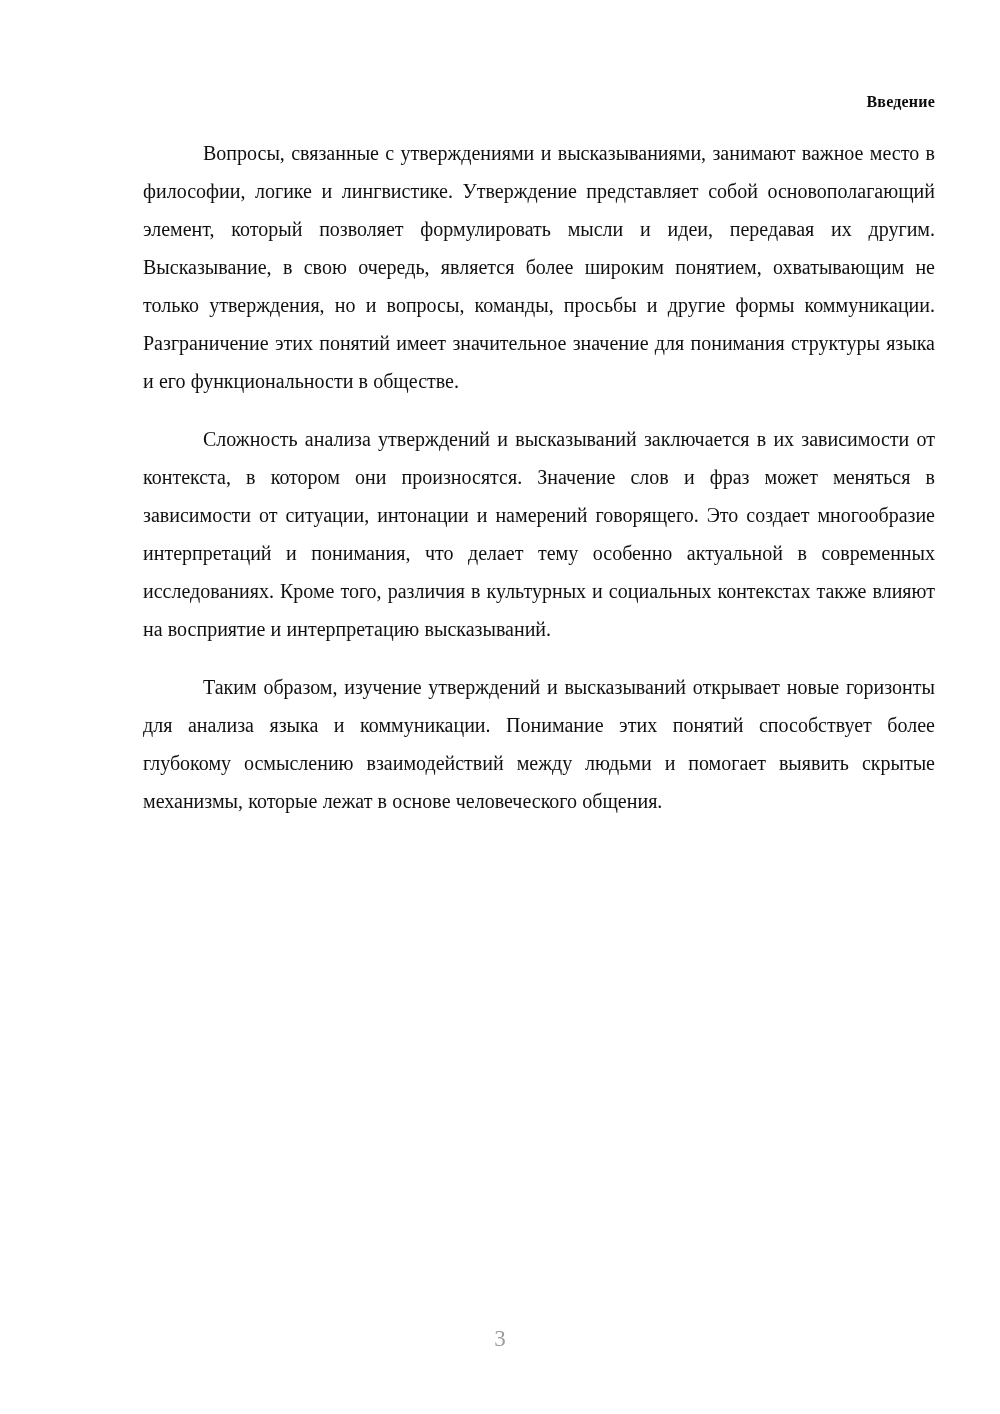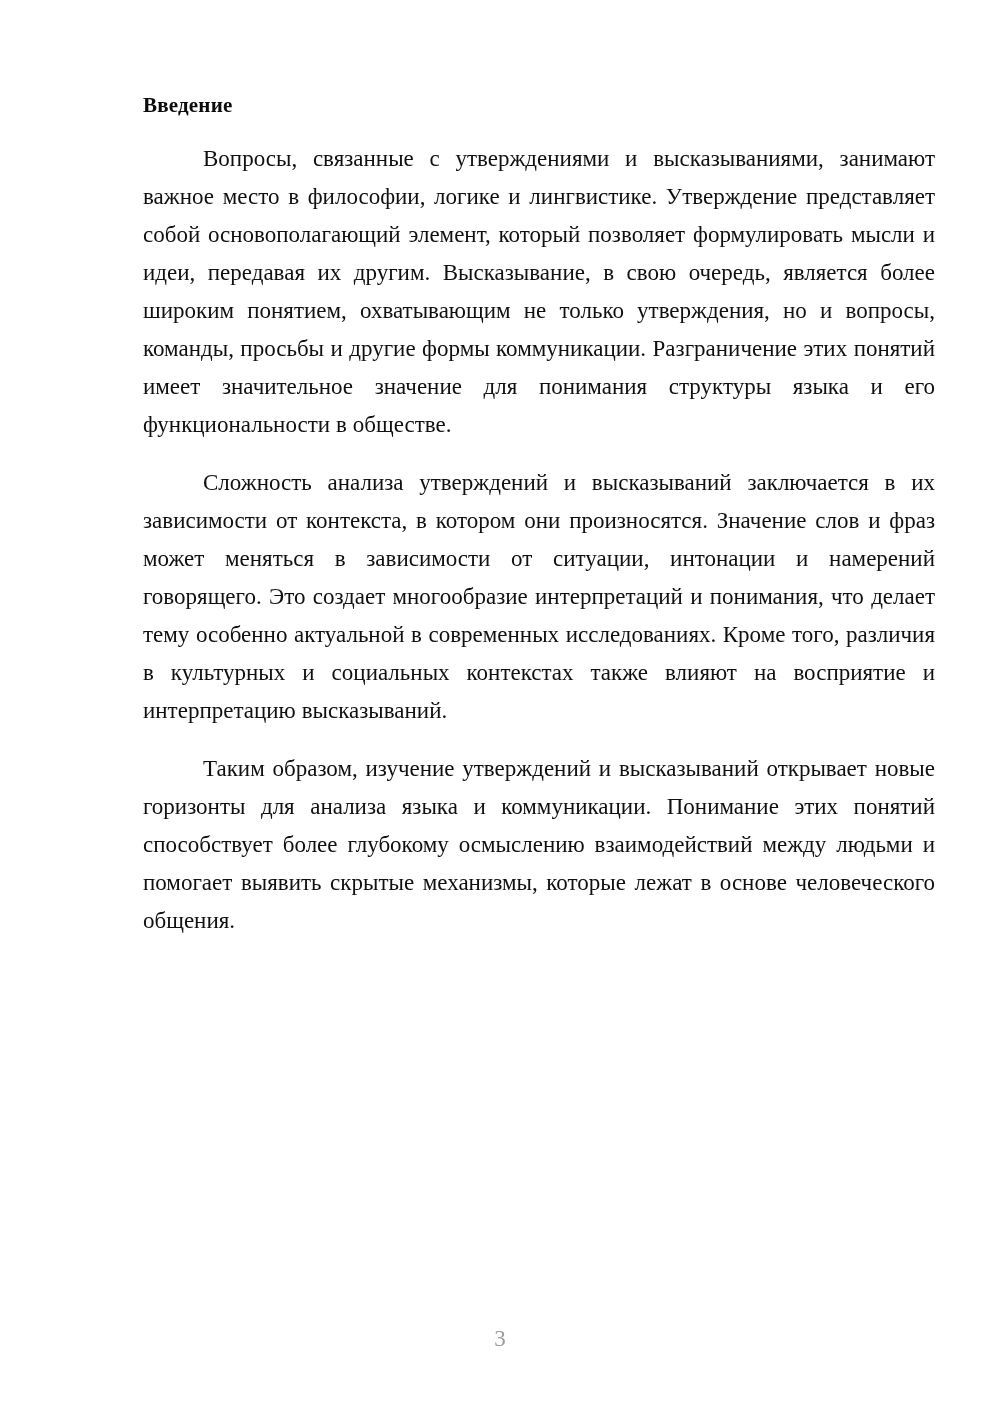--- a/index.html
+++ b/index.html
@@ -19,30 +19,30 @@
     font-family: "Liberation Serif", "DejaVu Serif", serif;
     color: #100f0f;
   }
   .content {
     position: absolute;
     left: 143px;
     top: 92px;
     width: 792px;
   }
   .doc-title {
-    font-size: 21px;
+    font-size: 16px;
     font-weight: bold;
-    text-align: left;
+    text-align: right;
     line-height: 1.25;
     margin: 0 0 22px 0;
     letter-spacing: 0.2px;
     color: #0d0c0c;
   }
   .para {
-    font-size: 23px;
+    font-size: 20px;
     line-height: 38px;
     text-align: justify;
     text-justify: inter-word;
     text-indent: 60px;
     margin: 0 0 20px 0;
     hyphens: none;
     -webkit-hyphens: none;
     word-spacing: 0.2px;
     color: #111010;
   }

